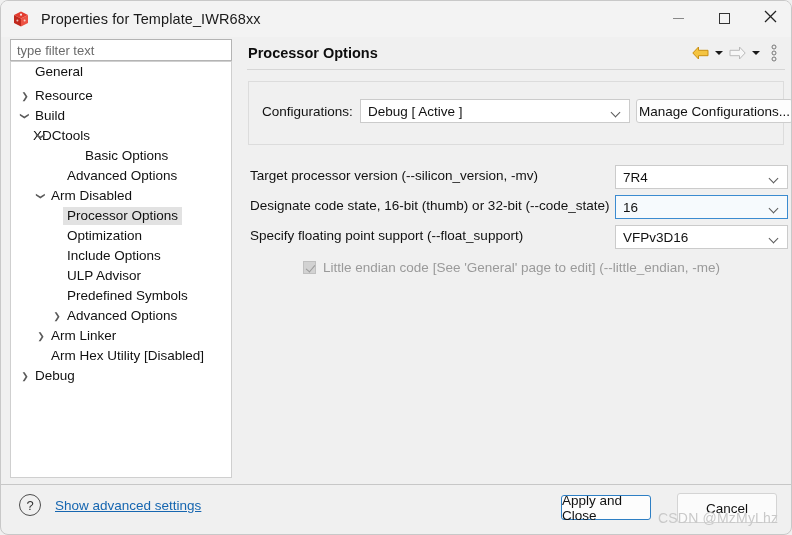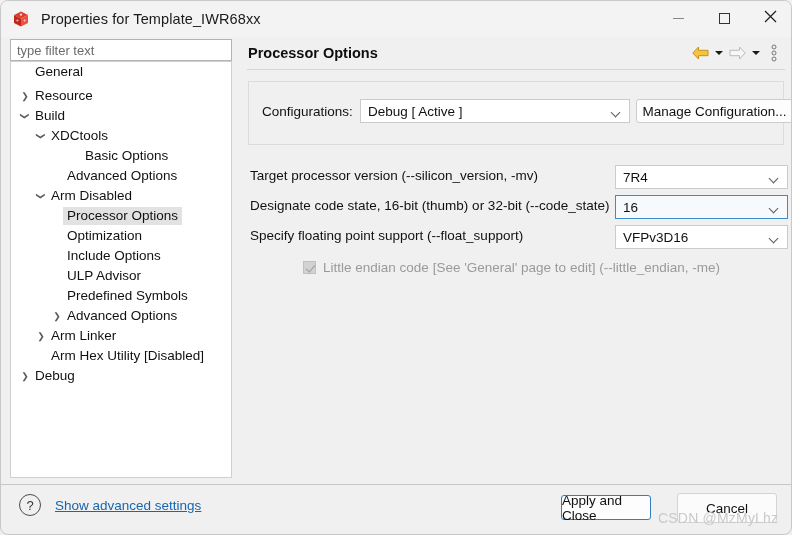--- a/index.html
+++ b/index.html
@@ -380,21 +380,21 @@
           <span class="lbl">General</span>
         </div>
         <div class="tree-row" style="padding-left: 20px; margin-top: 4px;">
           <span class="twisty tw-collapsed" style="left: 6px;"></span>
           <span class="lbl">Resource</span>
         </div>
         <div class="tree-row" style="padding-left: 20px;">
           <span class="twisty tw-expanded" style="left: 6px;"></span>
           <span class="lbl">Build</span>
         </div>
-        <div class="tree-row" style="padding-left: 36px;">
+        <div class="tree-row" style="padding-left: 18px;">
           <span class="twisty tw-expanded" style="left: 22px;"></span>
           <span class="lbl">XDCtools</span>
         </div>
         <div class="tree-row" style="padding-left: 52px; margin-left: 18px;">
           <span class="lbl">Basic Options</span>
         </div>
         <div class="tree-row" style="padding-left: 52px;">
           <span class="lbl">Advanced Options</span>
         </div>
         <div class="tree-row" style="padding-left: 36px;">
@@ -467,21 +467,21 @@
 
     <div id="config-group">
       <span id="config-label">Configurations:</span>
 
       <div id="config-combo">
         <span class="val">Debug  [ Active ]</span>
         <span class="combo-arrow"></span>
       </div>
 
       <div id="manage-btn">
-        <span>Manage Configuration...</span>
+        <span>Manage Configurations...</span>
       </div>
     </div>
 
     <div id="option-rows">
         <div class="opt-row" style="top: 128px;">
           <span class="opt-label">Target processor version (--silicon_version, -mv)</span>
           <div class="opt-combo">
             <span class="val">7R4</span>
             <span class="combo-arrow"></span>
           </div>

